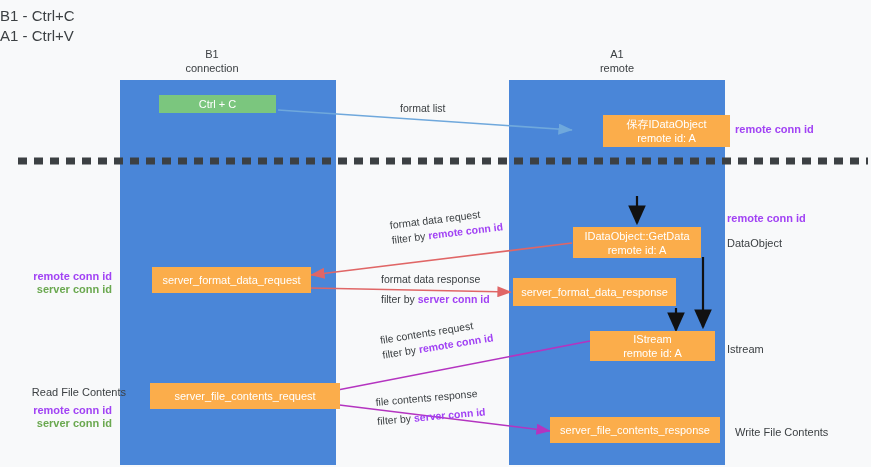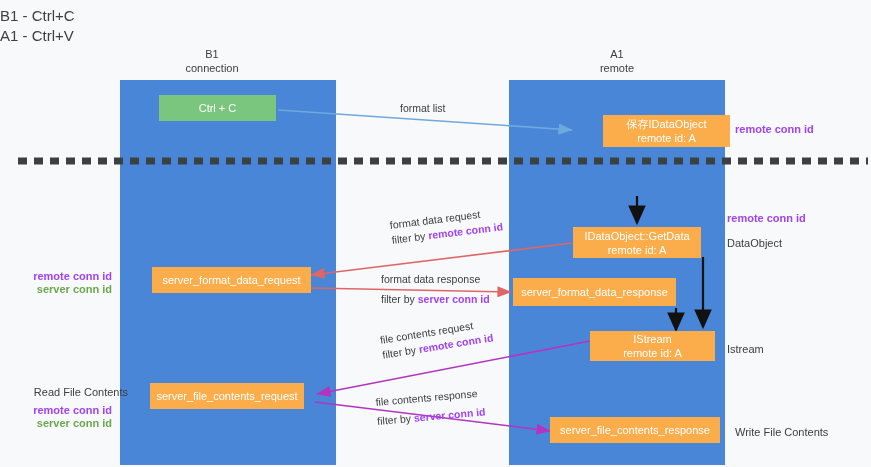--- a/index.html
+++ b/index.html
@@ -100,37 +100,37 @@
 
     <path d="M703 257 L703 327" stroke="#111111" stroke-width="2.2" fill="none" marker-end="url(#ah-black)"></path>
 
     <path d="M676 308 L676 330" stroke="#111111" stroke-width="2.2" fill="none" marker-end="url(#ah-black)"></path>
 
     <line x1="590" y1="341" x2="317" y2="394" stroke="#b434c0" stroke-width="1.6" marker-end="url(#ah-mag)"></line>
 
     <line x1="315" y1="402" x2="550" y2="431" stroke="#b434c0" stroke-width="1.6" marker-end="url(#ah-mag)"></line>
   </svg>
 
-  <div class="node green" style="left:159px;top:95px;width:117px;height:26px;">Ctrl + C</div>
+  <div class="node green" style="left:159px;top:95px;width:117px;height:18px;">Ctrl + C</div>
 
   <div class="node orange" style="left:573px;top:115px;width:127px;height:32px;margin-left:30px;">保存IDataObject
 remote id: A</div>
 
 
   <div class="node orange" style="left:573px;top:227px;width:128px;height:31px;">IDataObject::GetData
 remote id: A</div>
 
   <div class="node orange" style="left:152px;top:267px;width:159px;height:26px;">server_format_data_request</div>
 
   <div class="node orange" style="left:513px;top:278px;width:163px;height:28px;">server_format_data_response</div>
 
   <div class="node orange" style="left:590px;top:331px;width:125px;height:30px;">IStream
 remote id: A</div>
 
-  <div class="node orange" style="left:150px;top:383px;width:154px;height:26px;">server_file_contents_request</div>
+  <div class="node orange" style="left:150px;top:383px;width:190px;height:26px;">server_file_contents_request</div>
 
   <div class="node orange" style="left:550px;top:417px;width:170px;height:26px;">server_file_contents_response</div>
 
   <div class="edge-label" style="left:400px;top:101px;">
     <span>format list</span>
   </div>
 
   <div class="edge-label" style="left:389px;top:218px;transform:rotate(-7deg);transform-origin:left top;">
     <div>format data request</div>
     <div><span>filter by </span><span class="ph">remote conn id</span></div>
@@ -157,17 +157,17 @@
 
   <div class="side-label right" style="left:727px;top:236px;">DataObject</div>
 
   <div class="side-label right" style="left:727px;top:342px;">Istream</div>
 
   <div class="side-label right" style="left:735px;top:425px;">Write File Contents</div>
 
   <div class="side-label leftal conn-purple" style="left:0px;top:269px;width:112px;">remote conn id</div>
   <div class="side-label leftal conn-green" style="left:0px;top:282px;width:112px;">server conn id</div>
 
-  <div class="side-label leftal" style="left:16px;top:385px;width:112px;">Read File Contents</div>
+  <div class="side-label leftal" style="left:0px;top:385px;width:112px;padding-left:14px;">Read File Contents</div>
   <div class="side-label leftal conn-purple" style="left:0px;top:403px;width:112px;">remote conn id</div>
   <div class="side-label leftal conn-green" style="left:0px;top:416px;width:112px;">server conn id</div>
 
 </div>
 
 </body></html>

